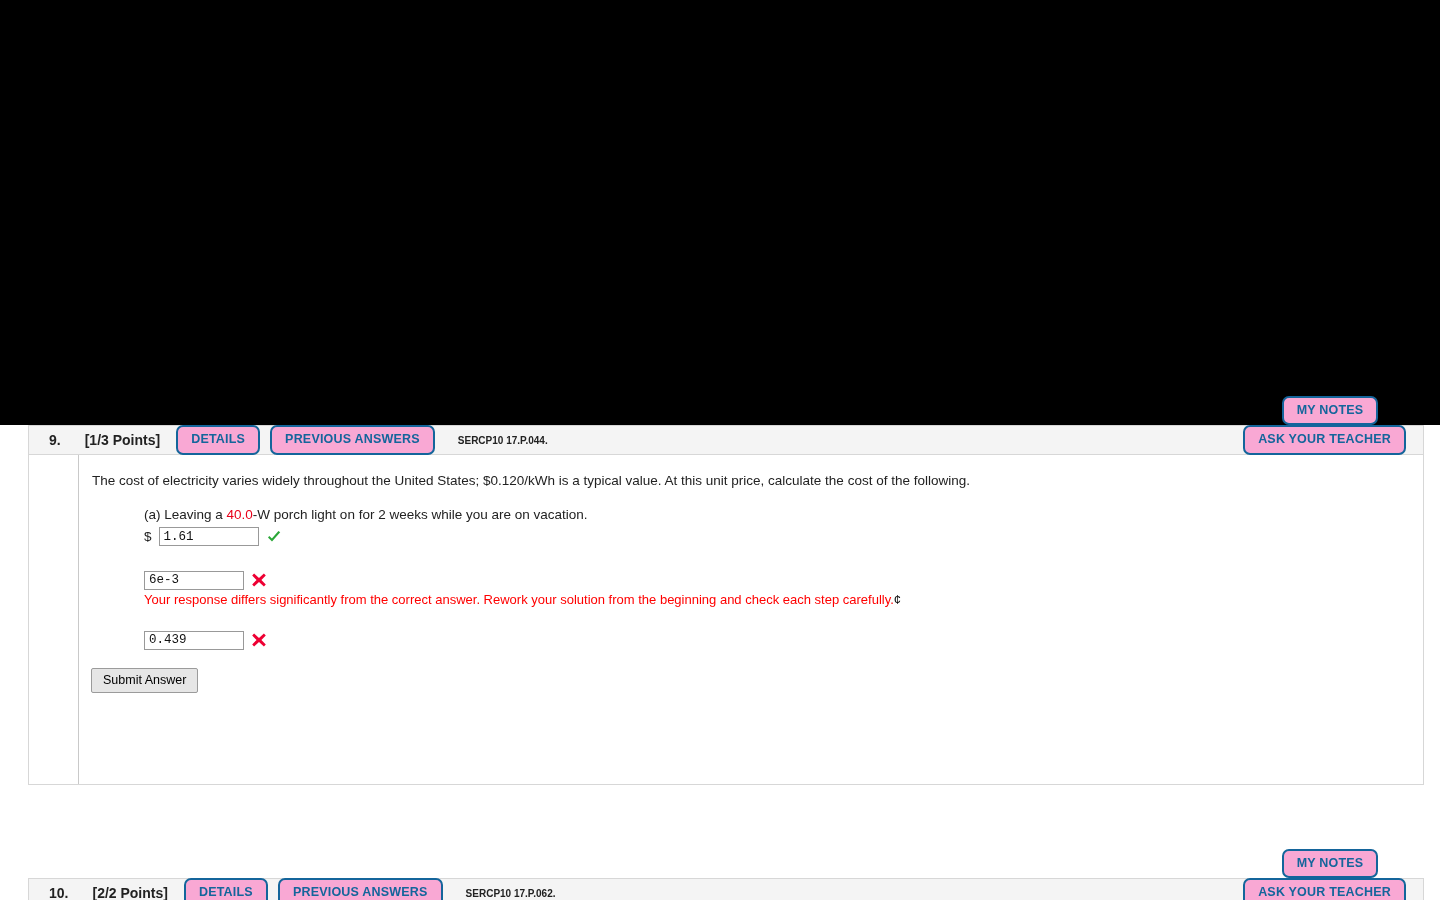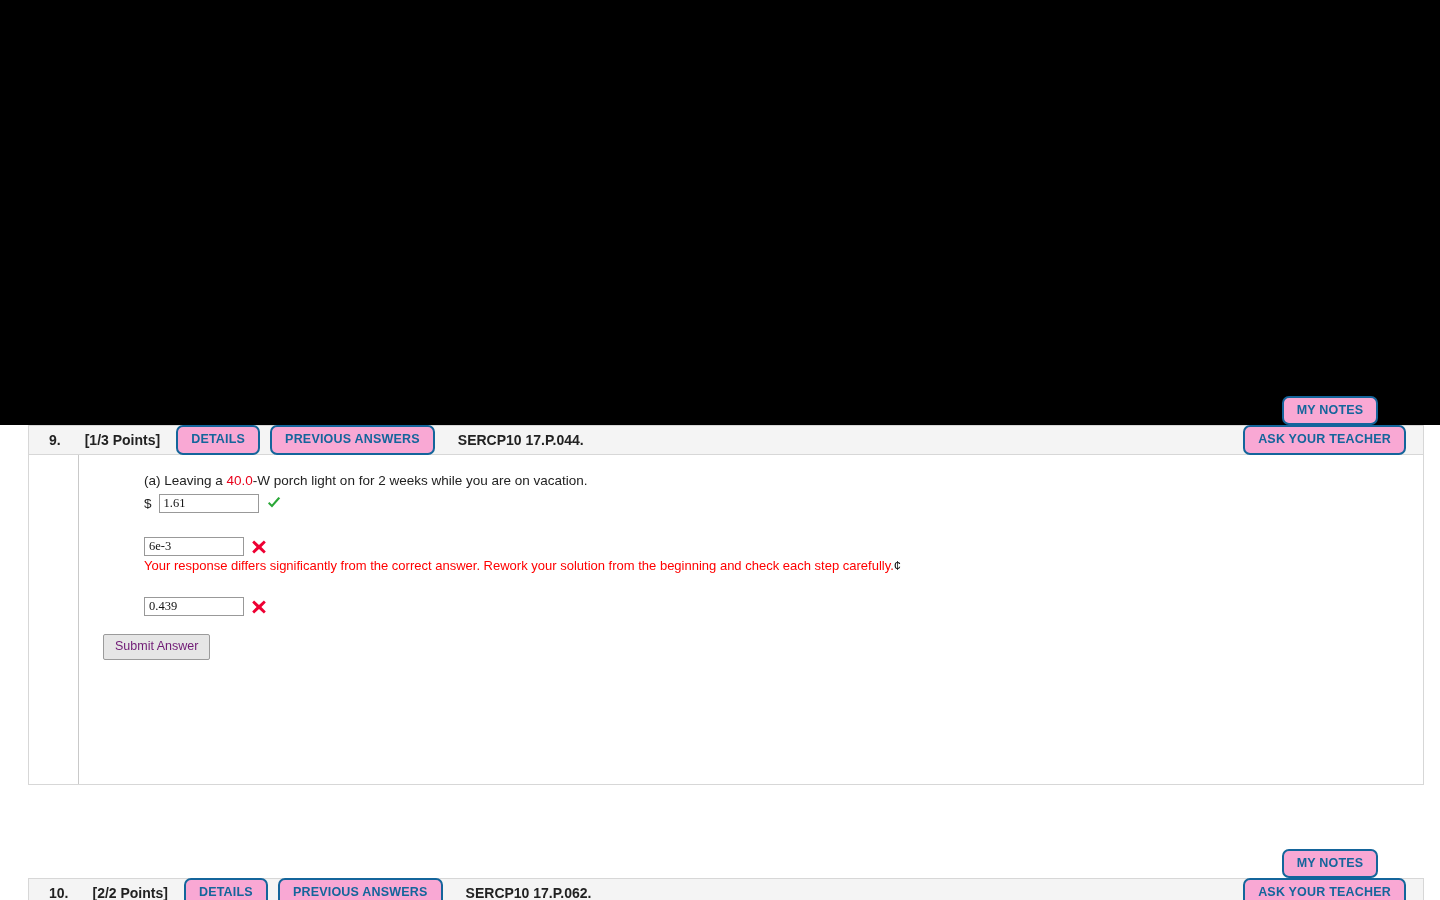--- a/index.html
+++ b/index.html
@@ -56,21 +56,21 @@
     letter-spacing:.2px;
     padding:6px 13px 7px 13px;
     margin:0 5px;
     white-space:nowrap;
     cursor:pointer;
     line-height:1;
     font-family:"Liberation Sans", sans-serif;
   }
   .q-header .pillbtn:first-of-type{margin-left:16px;}
   .q-code{
-    font-weight:bold;font-size:14px;color:#222;
+    font-weight:bold;font-size:10px;color:#222;
     margin-left:18px;white-space:nowrap;
   }
   .spacer{flex:1 1 auto;}
   .right-btns{display:flex;align-items:center;margin-right:6px;flex-direction:column;}
 
   
   .q-body{
     position:relative;
     border:1px solid #d7d7d7;
     border-top:none;
@@ -93,21 +93,21 @@
     font-size:13.5px;color:#222;line-height:1.45;
   }
   .part-label{margin:0 0 3px 0;}
   .hl{color:#e8001a;}
   .ansrow{display:flex;align-items:center;gap:7px;margin:0 0 2px 0;}
   .dollar{font-size:13.5px;color:#222;}
   .ansinput{
     border:1px solid #999999;
     background:#ffffff;
     width:100px;height:19px;
-    font-family:Liberation Serif, serif;
+    font-family:Liberation Mono, monospace;
     font-size:12.5px;
     color:#111;
     padding:0 0 0 4px;
     box-sizing:border-box;
     border-radius:0;
     outline:none;
   }
   .mark{width:16px;height:16px;display:inline-block;flex:0 0 auto;}
   .feedback{
     color:#ff0000;font-size:13px;margin:2px 0 0 0;line-height:1.3;
@@ -142,25 +142,24 @@
     position:relative;
     margin:18px 0 0 0;
   }
   .submit-btn{
     position:absolute;left:62px;top:0;
     background:#e6e6e6;
     border:1px solid #9b9b9b;
     border-radius:2px;
     font-family:"Liberation Sans", sans-serif;
     font-size:12.5px;
-    color:#701a75;
+    color:#000000;
     padding:5px 11px 6px 11px;
     cursor:pointer;
     line-height:1;
-    margin-left:12px;
   }
 </style>
 </head>
 <body>
 
 <div class="screen">
 
   <div class="black-region"></div>
 
   <div class="question-card" id="q9-card">
@@ -177,20 +176,21 @@
         <button class="pillbtn">ASK YOUR TEACHER</button>
         <button class="pillbtn">PRACTICE ANOTHER</button>
       </span>
     </div>
 
     <div class="q-body">
       <div class="gutter-line"></div>
 
       <div class="q-content">
 
+        <p class="stem">The cost of electricity varies widely throughout the United States; $0.120/kWh is a typical value. At this unit price, calculate the cost of the following.</p>
 
         <div class="part">
           <div class="part-label"><span>(a) Leaving a </span><span class="hl">40.0</span><span>-W porch light on for 2 weeks while you are on vacation.</span></div>
           <div class="ansrow">
             <span class="dollar">$</span>
             <input class="ansinput" type="text" value="1.61" style="">
             <span class="mark">
               <svg width="16" height="16" viewBox="0 0 16 16">
                   <path d="M2 8.6 L6 12.4 L14.2 3.2 L12.4 2 L5.9 9.4 L3.3 7.1 Z" fill="#2aa737"></path>
                 </svg>

